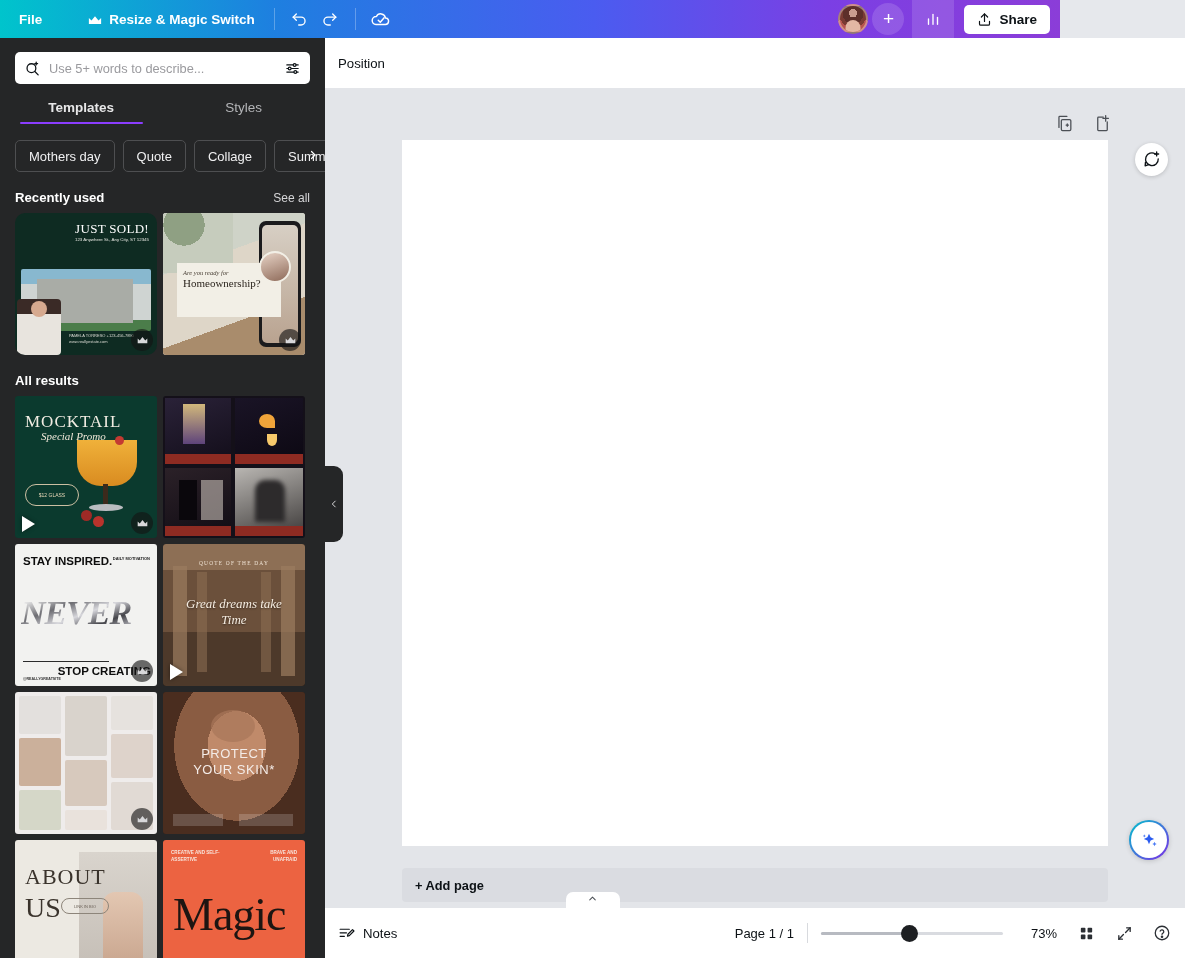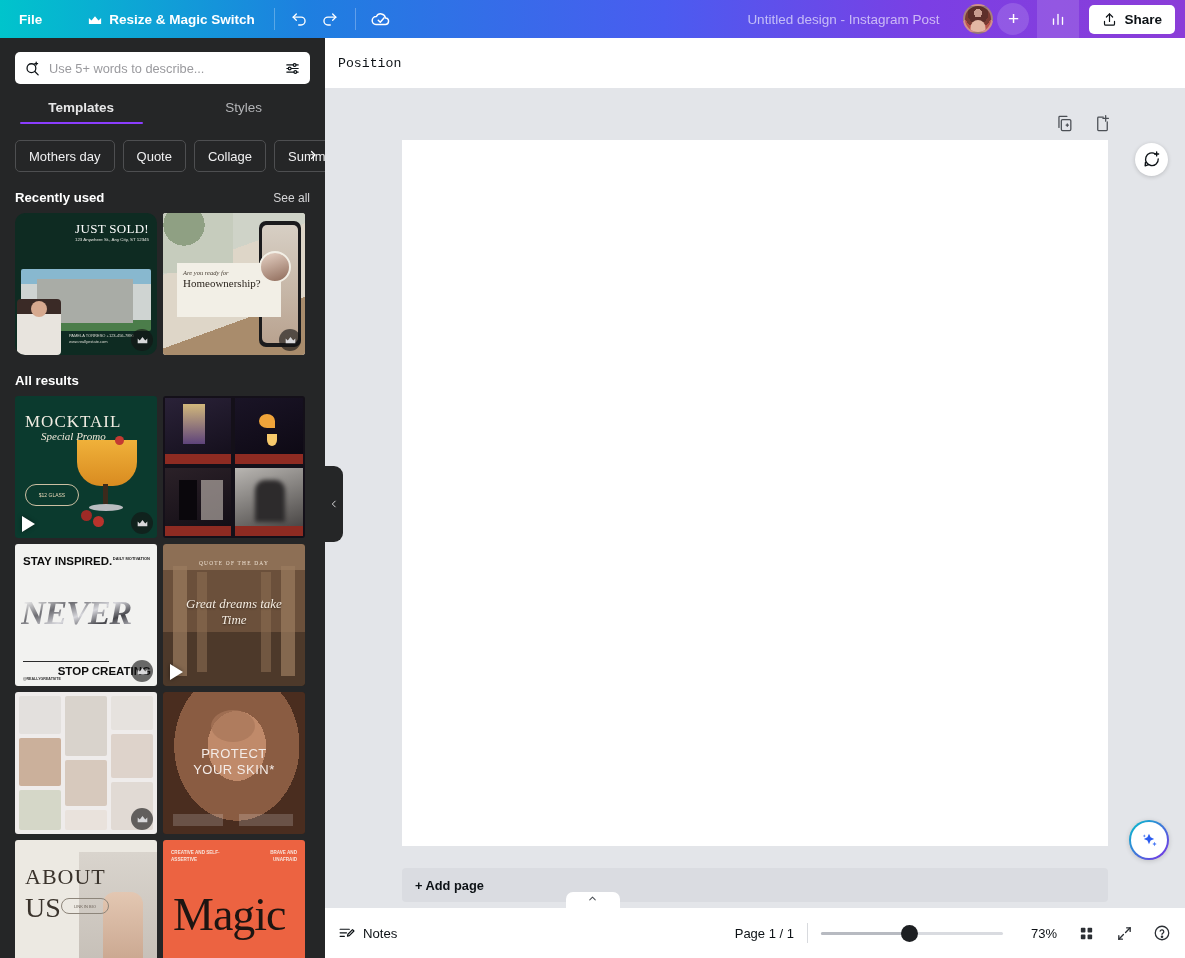--- a/index.html
+++ b/index.html
@@ -5,21 +5,21 @@
   * { margin:0; padding:0; box-sizing:border-box; }
   html,body { width:1185px; height:958px; overflow:hidden; }
   body {
     font-family:"Liberation Sans", sans-serif;
     background:#e6e8ec;
     -webkit-font-smoothing:antialiased;
   }
 
   
   .topbar{
-    position:absolute; top:0; left:0; width:1185px; height:38px;
+    position:absolute; top:0; left:0; width:1060px; height:38px;
     background:linear-gradient(90deg,#00c4cc 0%, #1e7fe0 26%, #4a5cf0 56%, #7b3fe4 78%, #8b3dd8 100%);
     display:flex; align-items:center; color:#fff; z-index:40;
   }
   .tb-file{ margin-left:10px; font-size:13.5px; font-weight:600; padding:5px 9px; border-radius:4px; }
   .tb-resize{ display:flex; align-items:center; gap:7px; margin-left:28px; font-size:13.5px; font-weight:600; padding:5px 9px; border-radius:4px;}
   .crown{ width:14px;height:11px; display:inline-block; position:relative; }
   .tb-divider{ width:1px; height:22px; background:rgba(255,255,255,.28); margin:0 10px; }
   .tb-icobtn{ width:30px;height:30px;display:flex;align-items:center;justify-content:center;border-radius:5px; }
   .tb-spacer{ flex:1; }
   .tb-title{ font-size:13.5px; color:rgba(255,255,255,.62); padding:5px 10px; border-radius:4px; white-space:nowrap;}
@@ -95,21 +95,21 @@
   .collapse-handle{
     position:absolute; left:325px; top:466px; width:18px; height:76px;
     background:#252627; border-radius:0 9px 9px 0;
     display:flex;align-items:center;justify-content:center; z-index:31;
     color:#d8d8da; font-size:12px;
   }
 
   
   .toolbar{
     position:absolute; top:38px; left:325px; width:860px; height:50px;
-    background:#fff; display:flex; align-items:center; z-index:20;font-family:Liberation Mono, monospace;
+    background:#fff; display:flex; align-items:center; z-index:20;
   }
   .toolbar .position{ margin-left:13px; font-size:13.2px; color:#0d1216; font-weight:400;}
   .canvasarea{
     position:absolute; top:88px; left:325px; width:860px; height:820px;
     background:#e3e5e9; z-index:10;
   }
   .pagetools{ position:absolute; right:72px; top:26px; display:flex; gap:18px; }
   .pagetool{ width:20px;height:20px; color:#4b4f55; }
   .commentbtn{
     position:absolute; right:17px; top:55px; width:33px;height:33px;border-radius:50%;
@@ -196,21 +196,20 @@
     </svg>
   </div>
   <div class="tb-divider"></div>
   <div class="tb-icobtn">
     <svg width="22" height="22" viewBox="0 0 24 24" fill="none" stroke="#fff" stroke-width="1.6" stroke-linecap="round" stroke-linejoin="round">
       <path d="M6.5 18h10a3.6 3.6 0 0 0 .3-7.2A5.2 5.2 0 0 0 7 9.3 3.9 3.9 0 0 0 6.5 18z"></path>
       <polyline points="9 13.4 11.2 15.5 15.2 10.8"></polyline>
     </svg>
   </div>
   <div class="tb-spacer"></div>
-  <div class="tb-title">Untitled design - Instagram Post</div>
   <div class="tb-avatar"></div>
   <div class="tb-plus">+</div>
   <div class="tb-insights">
     <svg width="18" height="18" viewBox="0 0 24 24" fill="none" stroke="#fff" stroke-width="1.8" stroke-linecap="round">
       <line x1="6" y1="19" x2="6" y2="12"></line>
         <line x1="12" y1="19" x2="12" y2="6"></line>
         <line x1="18" y1="19" x2="18" y2="10"></line>
     </svg>
   </div>
   <div class="tb-share">

